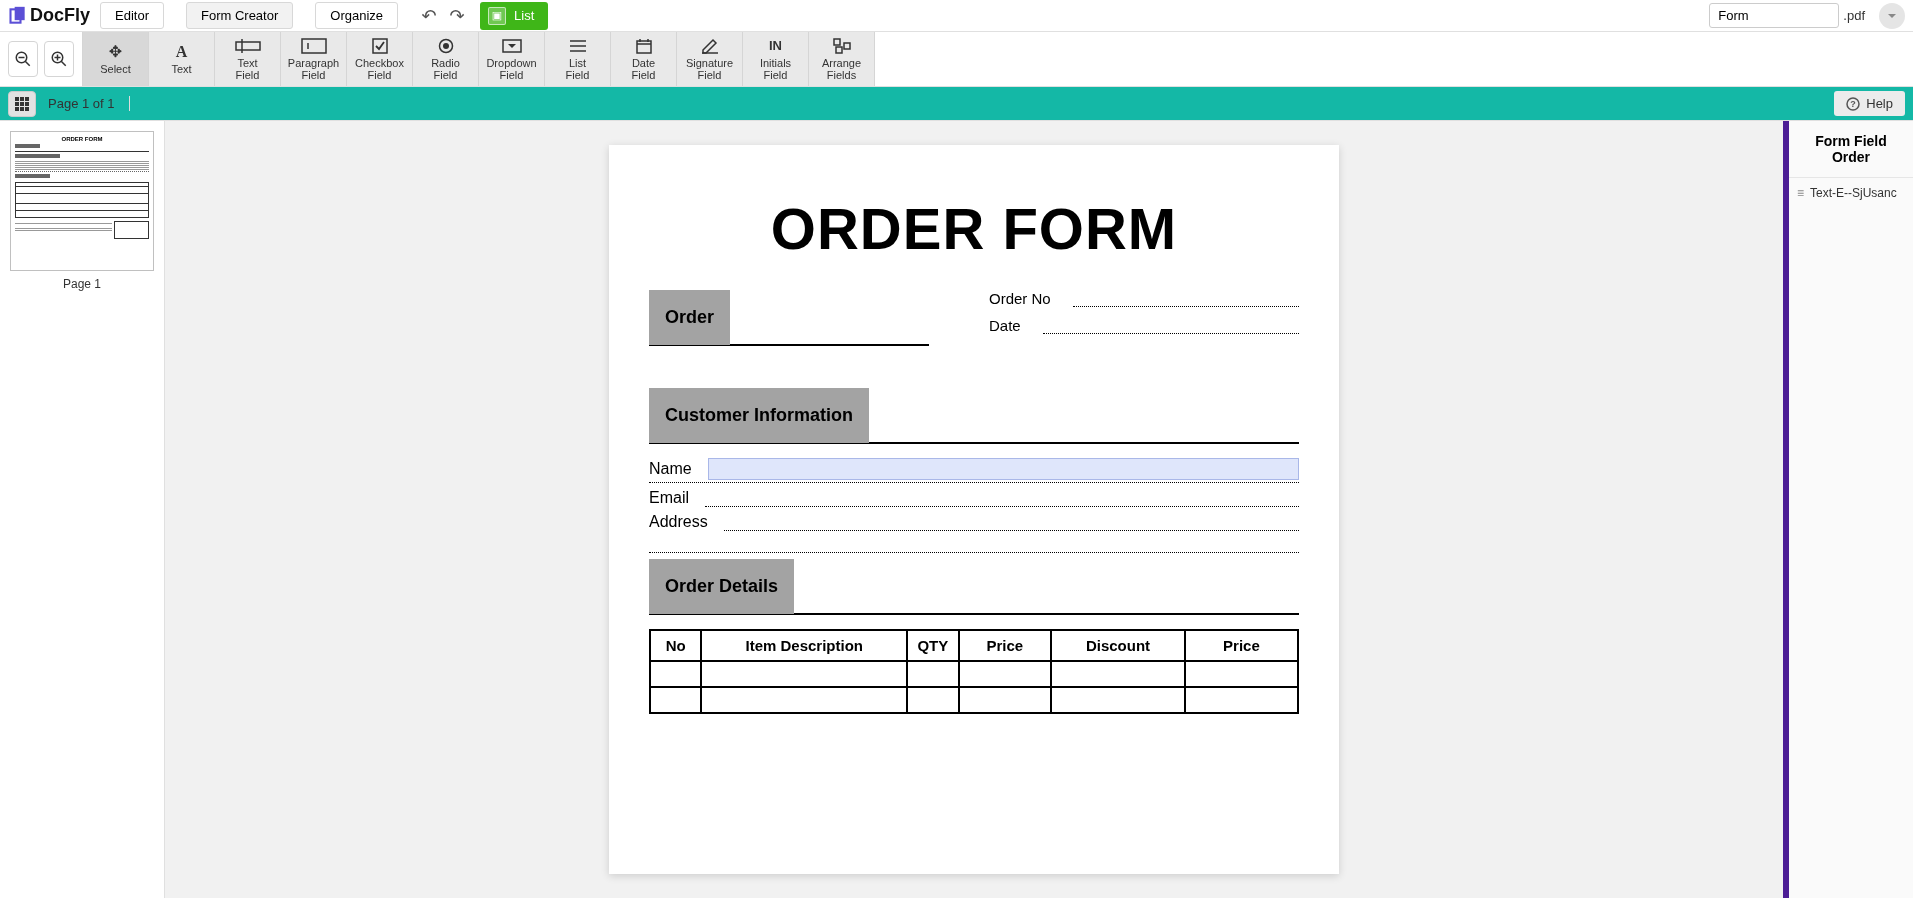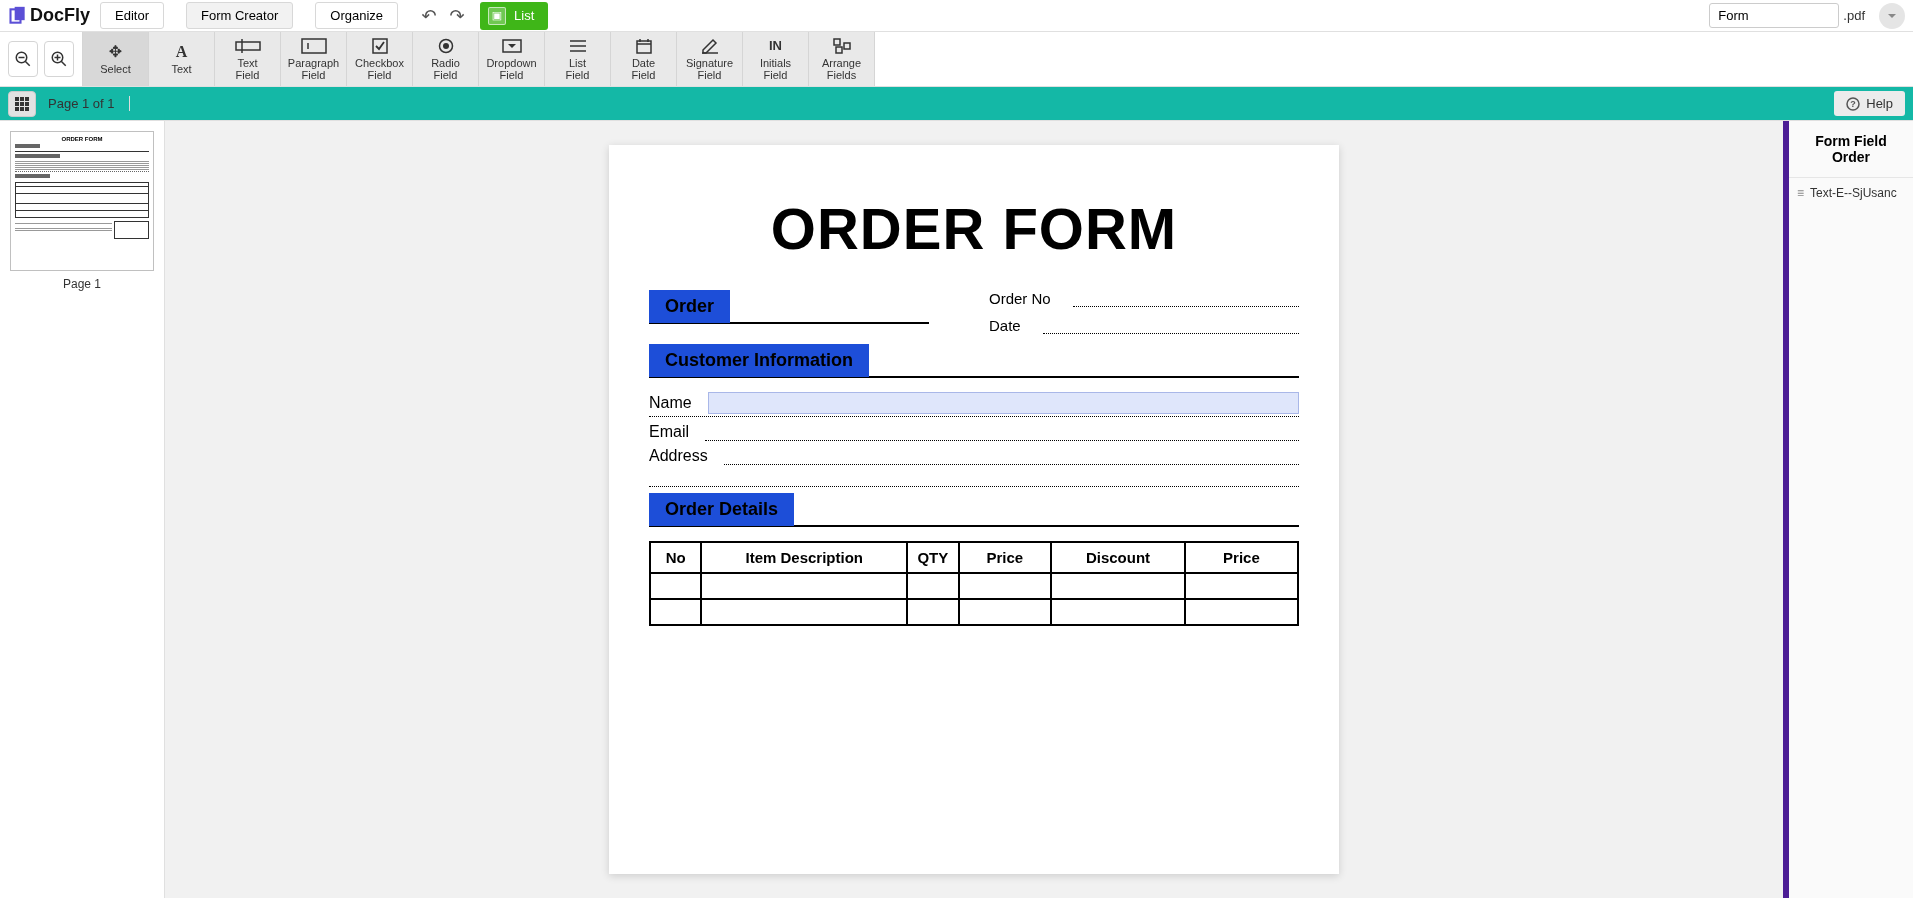--- a/index.html
+++ b/index.html
@@ -43,21 +43,21 @@
 .thumbs { width:165px; border-right:1px solid #e0e0e0; padding:10px; overflow:auto; }
 .thumb { border:1px solid #c0c0c0; background:#fff; width:100%; height:140px; margin-bottom:6px; font-size:5px; padding:4px; overflow:hidden; position:relative; }
 .thumb-title{text-align:center;font-weight:800;font-size:6px;}
 .thumb-block{height:4px;background:#666;margin:2px 0;width:25px;}
 .thumb-table{border:1px solid #333; height:36px; margin-top:4px;background:repeating-linear-gradient(#fff,#fff 3px,#333 3px,#333 3.5px);}
 .thumb-label{ text-align:center; font-size:12px; color:#333;}
 .canvaswrap { flex:1; background:#f1f1f1; overflow:auto; display:flex; justify-content:center; padding:24px 0;}
 .doc { width:730px; background:#fff; box-shadow:0 2px 8px rgba(0,0,0,.15); padding:50px 40px 30px; }
 .doc h1 { text-align:center; font-size:58px; font-weight:900; letter-spacing:1px; font-family: Arial Black, Arial, sans-serif; margin-bottom:28px;}
 .section-row{display:flex; gap:60px;}
-.section-header{ background:#1d4ed8; padding:6px 16px; font-weight:700; font-size:18px; display:inline-block;}
+.section-header{ background:#a3a3a3; padding:17px 16px; font-weight:700; font-size:18px; display:inline-block;}
 .divider{ border-bottom:2px solid #000; margin-top:-1px; margin-bottom:14px;}
 .divider.short{width:280px;}
 .meta{ flex:1;}
 .meta-row{ display:flex; align-items:flex-end; margin-bottom:10px;}
 .meta-row .mlabel{ font-size:15px; margin-right:22px; white-space:nowrap;}
 .dots{ flex:1; border-bottom:1.5px dotted #000; height:14px;}
 .field-row{ display:flex; align-items:flex-end; margin-bottom:6px;gap:8px;}
 .field-row .flabel{ font-size:16px; margin-right:8px; white-space:nowrap; min-width:0;}
 .name-field{ flex:1; height:22px; background:#dfe6fb; border:1px solid #a9b7e8; margin-bottom:-2px;}
 .dots2{ flex:1; border-bottom:1.5px dotted #000; height:16px;}
@@ -299,21 +299,21 @@
               <span class="mlabel">Order No</span>
               <span class="dots"></span>
             </div>
           <div class="meta-row">
               <span class="mlabel">Date</span>
               <span class="dots"></span>
             </div>
         </div>
       </div>
 
-      <div style="margin-top:0;">
+      <div style="margin-top:28px;">
         <span class="section-header">Customer Information</span>
         <div class="divider"></div>
         <div class="field-row">
             <span class="flabel">Name</span>
             <div class="name-field"></div>
           </div>
         <div style="border-bottom:1.5px dotted #000;margin-top:-2px;margin-bottom:6px;"></div>
         <div class="field-row">
             <span class="flabel">Email</span>
             <span class="dots2"></span>

